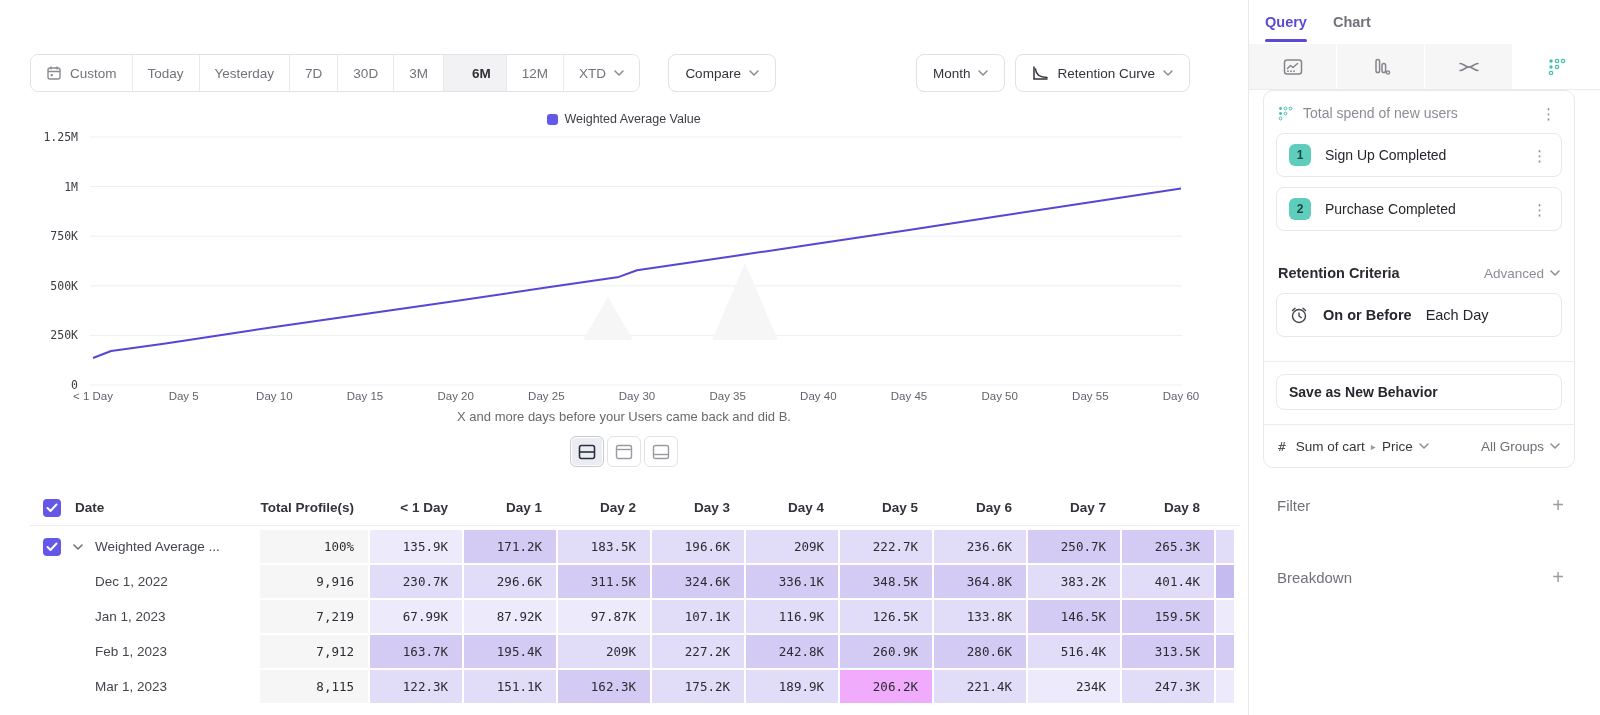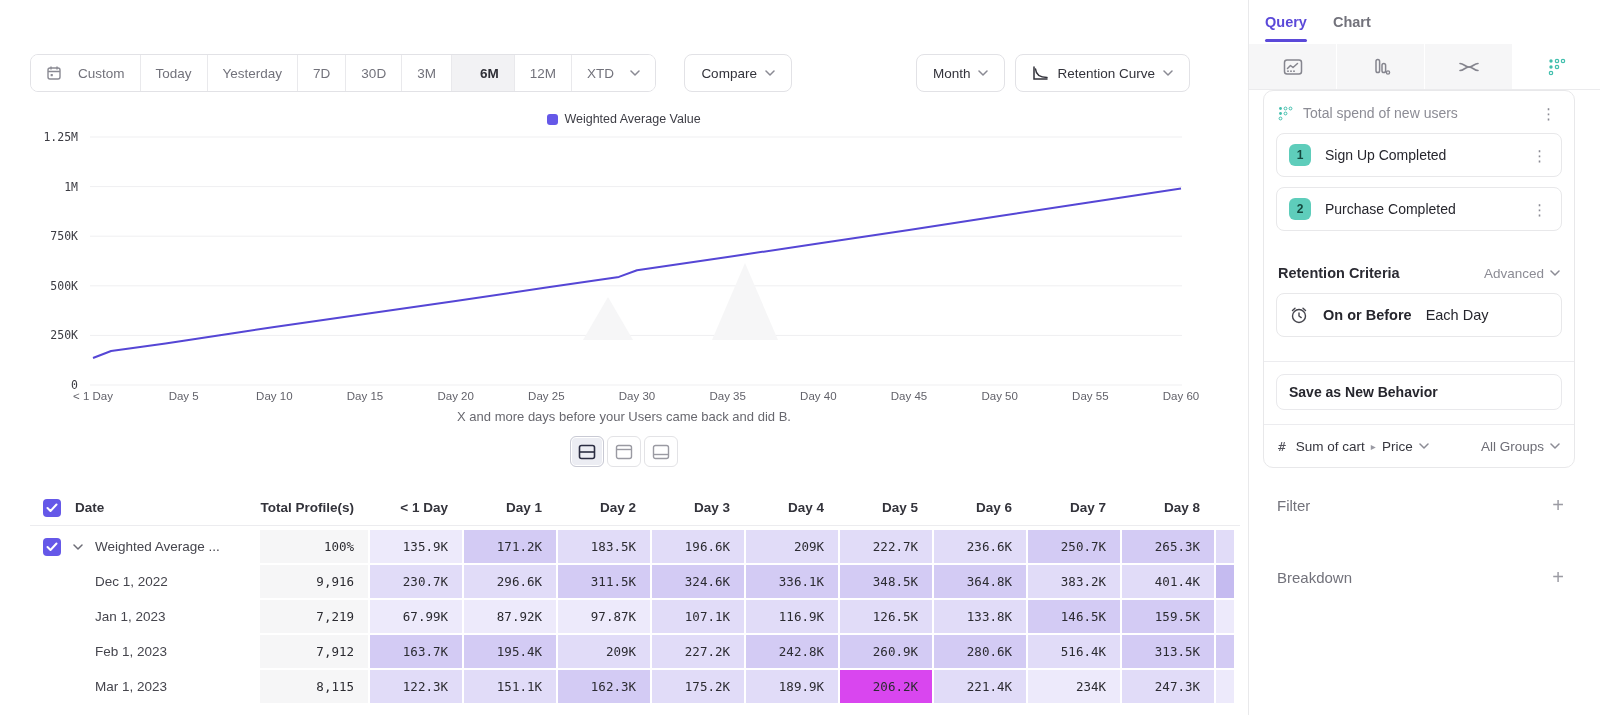--- a/index.html
+++ b/index.html
@@ -5,21 +5,21 @@
   * { margin:0; padding:0; box-sizing:border-box; }
   html,body { width:1600px; height:715px; overflow:hidden; background:#fff;
     font-family:"Liberation Sans", sans-serif; color:#2f2f36; }
   .mono { font-family:"DejaVu Sans Mono", monospace; }
 
   
   .main { position:absolute; left:0; top:0; width:1248px; height:715px; }
 
   .toolbar { position:absolute; top:54px; left:30px; right:0; height:38px; }
   .range-group { display:inline-flex; border:1px solid #e2e2e6; border-radius:8px; overflow:hidden; background:#fff; vertical-align:top; }
-  .seg { display:flex; align-items:center; gap:16px; padding:0 15px; height:36px; font-size:13.5px; color:#72727b; background:#fff; border:none; border-left:1px solid #e9e9ec; cursor:pointer; white-space:nowrap; }
+  .seg { display:flex; align-items:center; gap:8px; padding:0 15px; height:36px; font-size:13.5px; color:#72727b; background:#fff; border:none; border-left:1px solid #e9e9ec; cursor:pointer; white-space:nowrap; }
   .seg:first-child { border-left:none; }
   .seg.active { background:#f2f2f4; color:#2f2f36; font-weight:bold;padding-left:28px; }
   .btn { display:inline-flex; align-items:center; gap:8px; height:38px; padding:0 16px; border:1px solid #e2e2e6; border-radius:8px; background:#fff; font-size:13.5px; color:#33333b; cursor:pointer; white-space:nowrap; }
   .compare { margin-left:24px; }
   .right-cluster { position:absolute; right:58px; top:0; display:flex; gap:10px; }
   .chev { display:inline-block; color:#8a8a93; }
 
   
   .legend { position:absolute; top:112px; left:0; width:1248px; display:flex; justify-content:center; align-items:center; gap:6px; font-size:12.5px; color:#3d3d45; }
   .legend-swatch { width:11px; height:11px; border-radius:3px; }
@@ -336,21 +336,21 @@
         <div class="trow drow">
           <div class="datecell">
             <span class="indent">Mar 1, 2023</span>
           </div>
           <div class="cell total">8,115</div>
           <div class="cell" style="background: rgb(225, 220, 248);">122.3K</div>
           <div class="cell" style="background: rgb(225, 220, 248);">151.1K</div>
           <div class="cell" style="background: rgb(211, 203, 244);">162.3K</div>
           <div class="cell" style="background: rgb(225, 220, 248);">175.2K</div>
           <div class="cell" style="background: rgb(225, 220, 248);">189.9K</div>
-          <div class="cell" style="background: #d946ef;">206.2K</div>
+          <div class="cell" style="background: #f0abfc;">206.2K</div>
           <div class="cell" style="background: rgb(225, 220, 248);">221.4K</div>
           <div class="cell" style="background: rgb(237, 234, 251);">234K</div>
           <div class="cell" style="background: rgb(225, 220, 248);">247.3K</div>
           <div style="background: rgb(237, 234, 251);"></div>
         </div>
       </div>
   </div>
 </div>
 
 <div class="sidebar">

